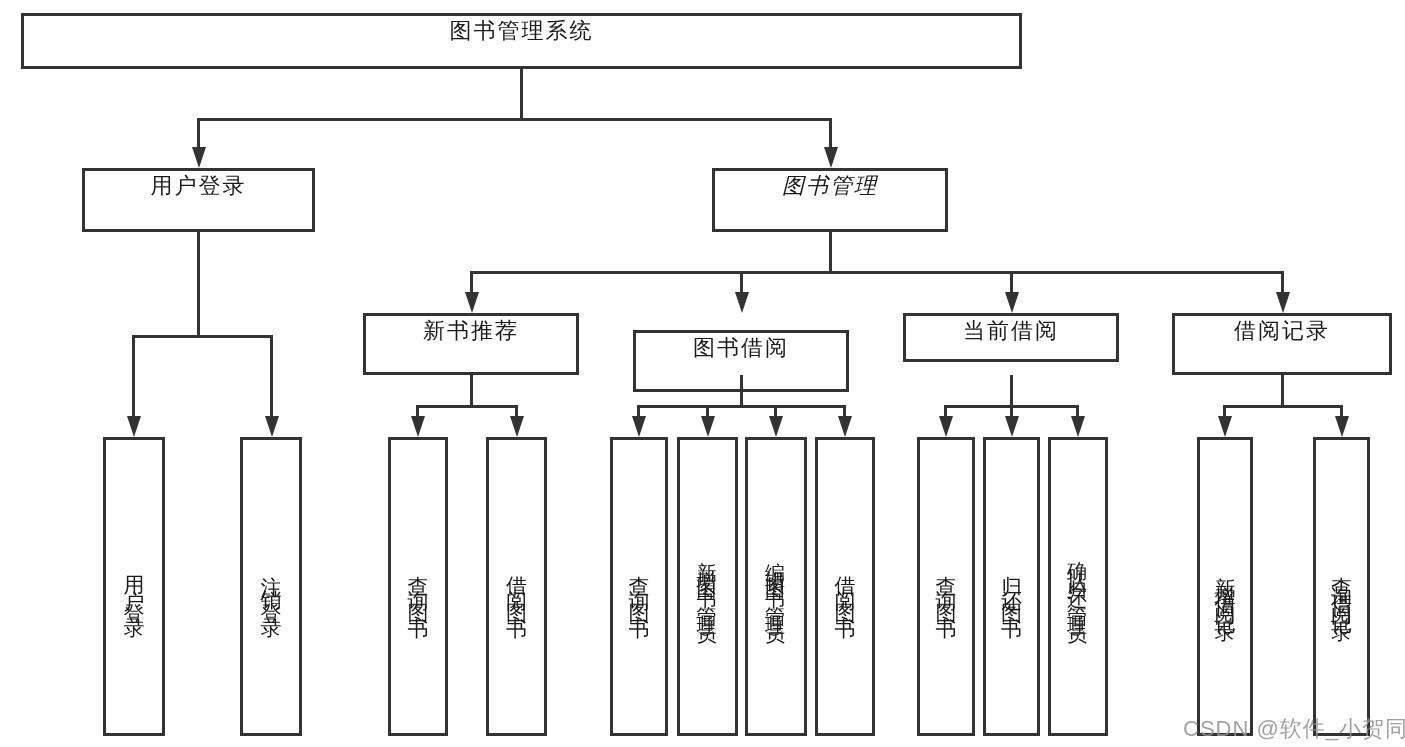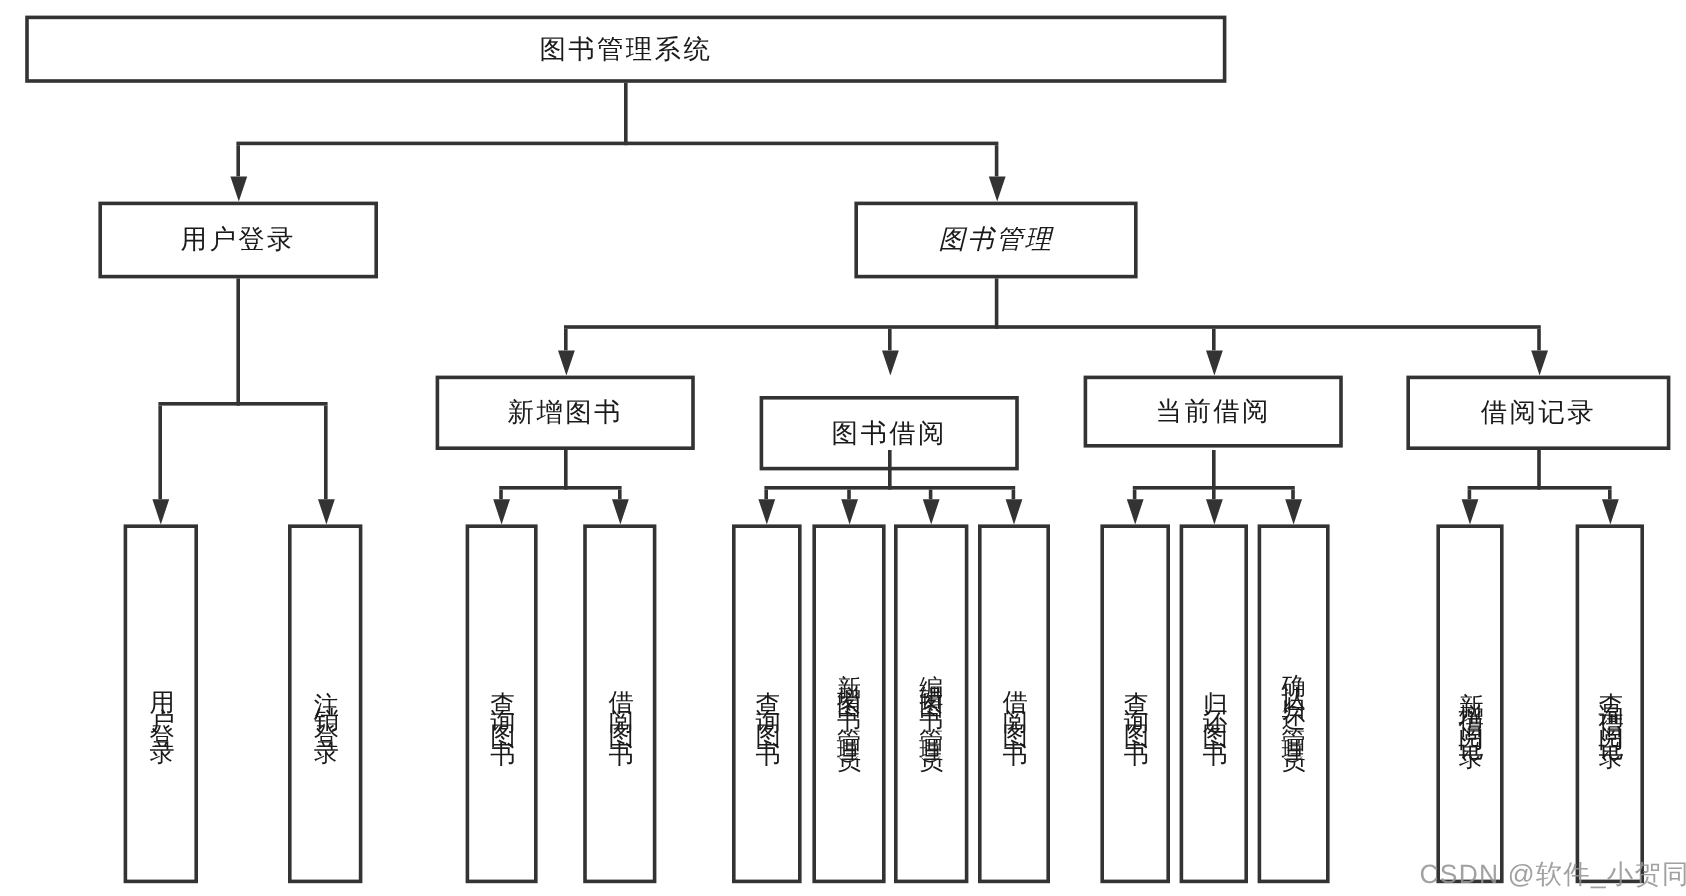--- a/index.html
+++ b/index.html
@@ -11,21 +11,21 @@
     font-family: "Liberation Sans", sans-serif;
     color: #1a1a1a;
     overflow: hidden;
   }
   .box {
     position: absolute;
     box-sizing: border-box;
     border: 3px solid #333333;
     background: #ffffff;
     display: flex;
-    align-items: center;
+    align-items: flex-start;
     justify-content: center;
     font-size: 22px;
     letter-spacing: 2px;
   }
   .vbox {
     position: absolute;
     box-sizing: border-box;
     border: 3px solid #333333;
     background: #ffffff;
     display: flex;
@@ -98,26 +98,26 @@
   </div>
 
   <div class="vline" style="left:829px; top:232px; height:42px;"></div>
   <div class="hline" style="left:470px; top:271px; width:814px;"></div>
   <div class="arrow" style="left:470px; top:274px; height:18px;"></div>
   <div class="arrow" style="left:740px; top:274px; height:18px;"></div>
   <div class="arrow" style="left:1010px; top:274px; height:18px;"></div>
   <div class="arrow" style="left:1281px; top:274px; height:18px;"></div>
 
   <div class="box" style="left:363px; top:313px; width:216px; height:62px;">
-    <span>新增图书</span>
+    <span>新书推荐</span>
   </div>
   <div class="box" style="left:633px; top:330px; width:216px; height:62px;">
     <span>图书借阅</span>
   </div>
-  <div class="box" style="left:903px; top:313px; width:216px; height:60px;">
+  <div class="box" style="left:903px; top:313px; width:216px; height:49px;">
     <span>当前借阅</span>
   </div>
   <div class="box" style="left:1172px; top:313px; width:220px; height:62px;">
     <span>借阅记录</span>
   </div>
 
   <div class="vline" style="left:470px; top:375px; height:33px;"></div>
   <div class="hline" style="left:416px; top:405px; width:102px;"></div>
   <div class="arrow" style="left:416px; top:408px; height:8px;"></div>
   <div class="arrow" style="left:515px; top:408px; height:8px;"></div>

